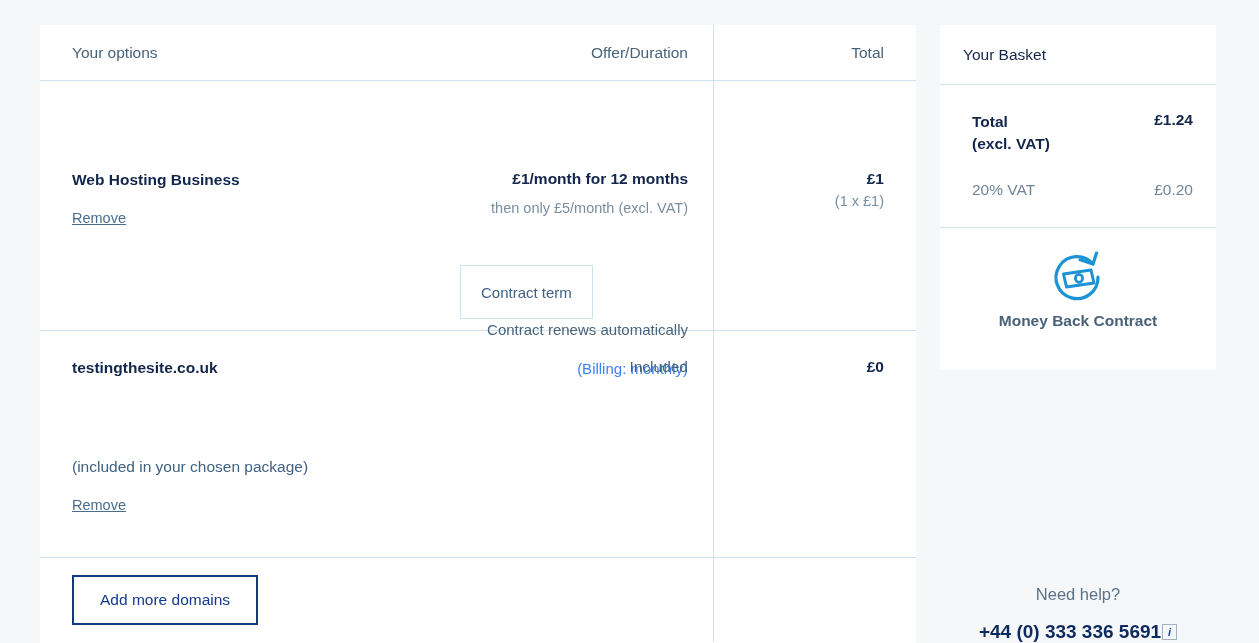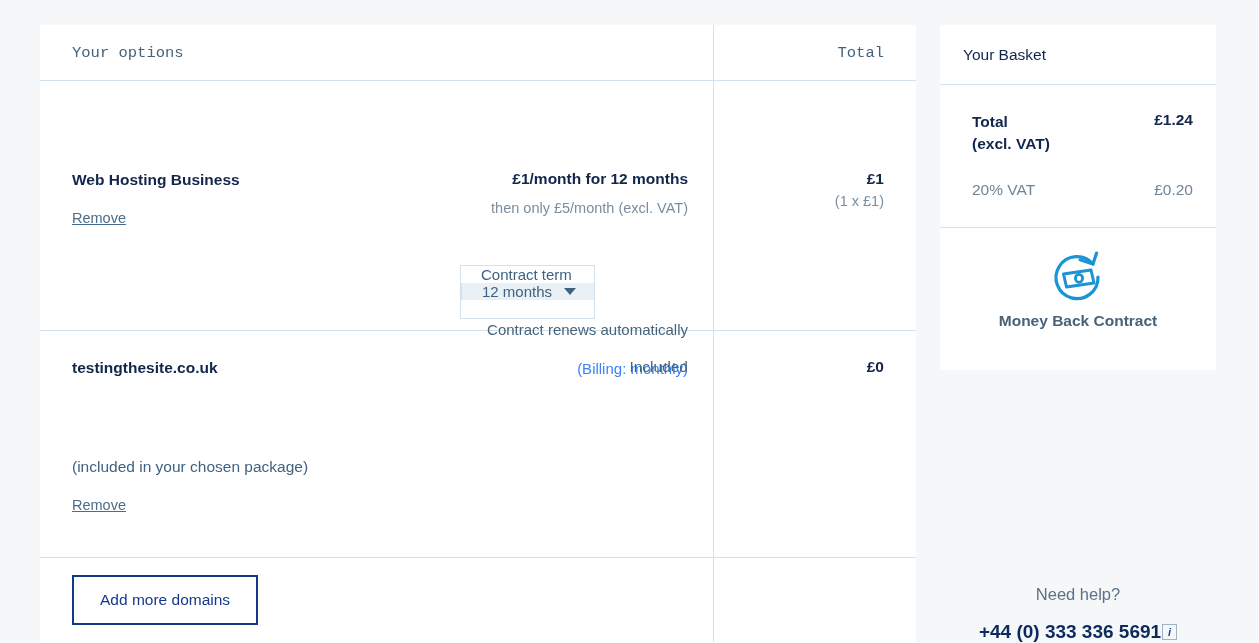--- a/index.html
+++ b/index.html
@@ -11,21 +11,21 @@
   }
   .page { position: relative; width: 1259px; height: 643px; }
 
   
   .options-card {
     position: absolute; left: 40px; top: 25px;
     width: 876px; height: 618px;
     background: #ffffff;
   }
   .opt-row { position: relative; width: 100%; }
-  .opt-row.head { height: 56px; border-bottom: 1px solid #cfe3ef; font-family: Liberation Mono, monospace; }
+  .opt-row.head { height: 56px; border-bottom: 1px solid #cfe3ef; }
   .opt-row.body1 { height: 250px; border-bottom: 1px solid #cfe3ef; }
   .opt-row.body2 { height: 227px; border-bottom: 1px solid #cfe3ef; }
   .opt-row.foot { height: 84px; }
 
   .vdiv {
     position: absolute; left: 673px; top: 0; bottom: 0;
     width: 1px; background: #cfe3ef;
   }
   .hdr-a { position: absolute; left: 32px; top: 0; font-size: 15.5px; color: #47637a; line-height: 56px; }
   .hdr-b { position: absolute; left: 380px; top: 0; width: 268px; text-align: right; font-size: 15.5px; color: #47637a; line-height: 56px; }
@@ -47,21 +47,20 @@
   }
   .offer-sub {
     position: absolute; left: 330px; top: 119px; width: 318px;
     text-align: right; font-size: 14.5px; color: #7a8ea0;
   }
 
   .term-box {
     position: absolute; left: 420px; top: 184px;
     display: flex; height: 54px;
     border: 1px solid #cfe3ef;
-    flex-direction: column;
   }
   .term-label {
     display: flex; align-items: center; padding: 0 20px;
     font-size: 15px; color: #3f6282; background: #ffffff;
   }
   .term-select {
     display: flex; align-items: center; gap: 12px;
     padding: 0 18px 0 20px;
     font-size: 15px; color: #3f6282;
     background: #e9f0f6; border-left: 1px solid #cfe3ef;
@@ -184,38 +183,35 @@
 </head>
 <body>
 
 <div class="page">
 
   <div class="options-card">
 
     <div class="opt-row head">
       <div class="vdiv"></div>
       <div class="hdr-a">Your options</div>
+      <div class="hdr-b">Offer/Duration</div>
       <div class="hdr-c">Total</div>
     </div>
 
     <div class="opt-row body1">
       <div class="vdiv"></div>
 
       <div class="prod-title">Web Hosting Business</div>
       <div class="remove-link">Remove</div>
 
       <div class="offer-main">£1/month for 12 months</div>
       <div class="offer-sub">then only £5/month (excl. VAT)</div>
 
       <div class="term-box">
         <div class="term-label">Contract term</div>
-        <div class="term-select">
-          <span>12 months</span>
-          <span class="caret"></span>
-        </div>
       </div>
 
       <div class="renew-text">Contract renews automatically</div>
       <div class="billing-text">(Billing: monthly)</div>
 
       <div class="total-main">£1</div>
       <div class="total-sub">(1 x £1)</div>
     </div>
 
     <div class="opt-row body2">

